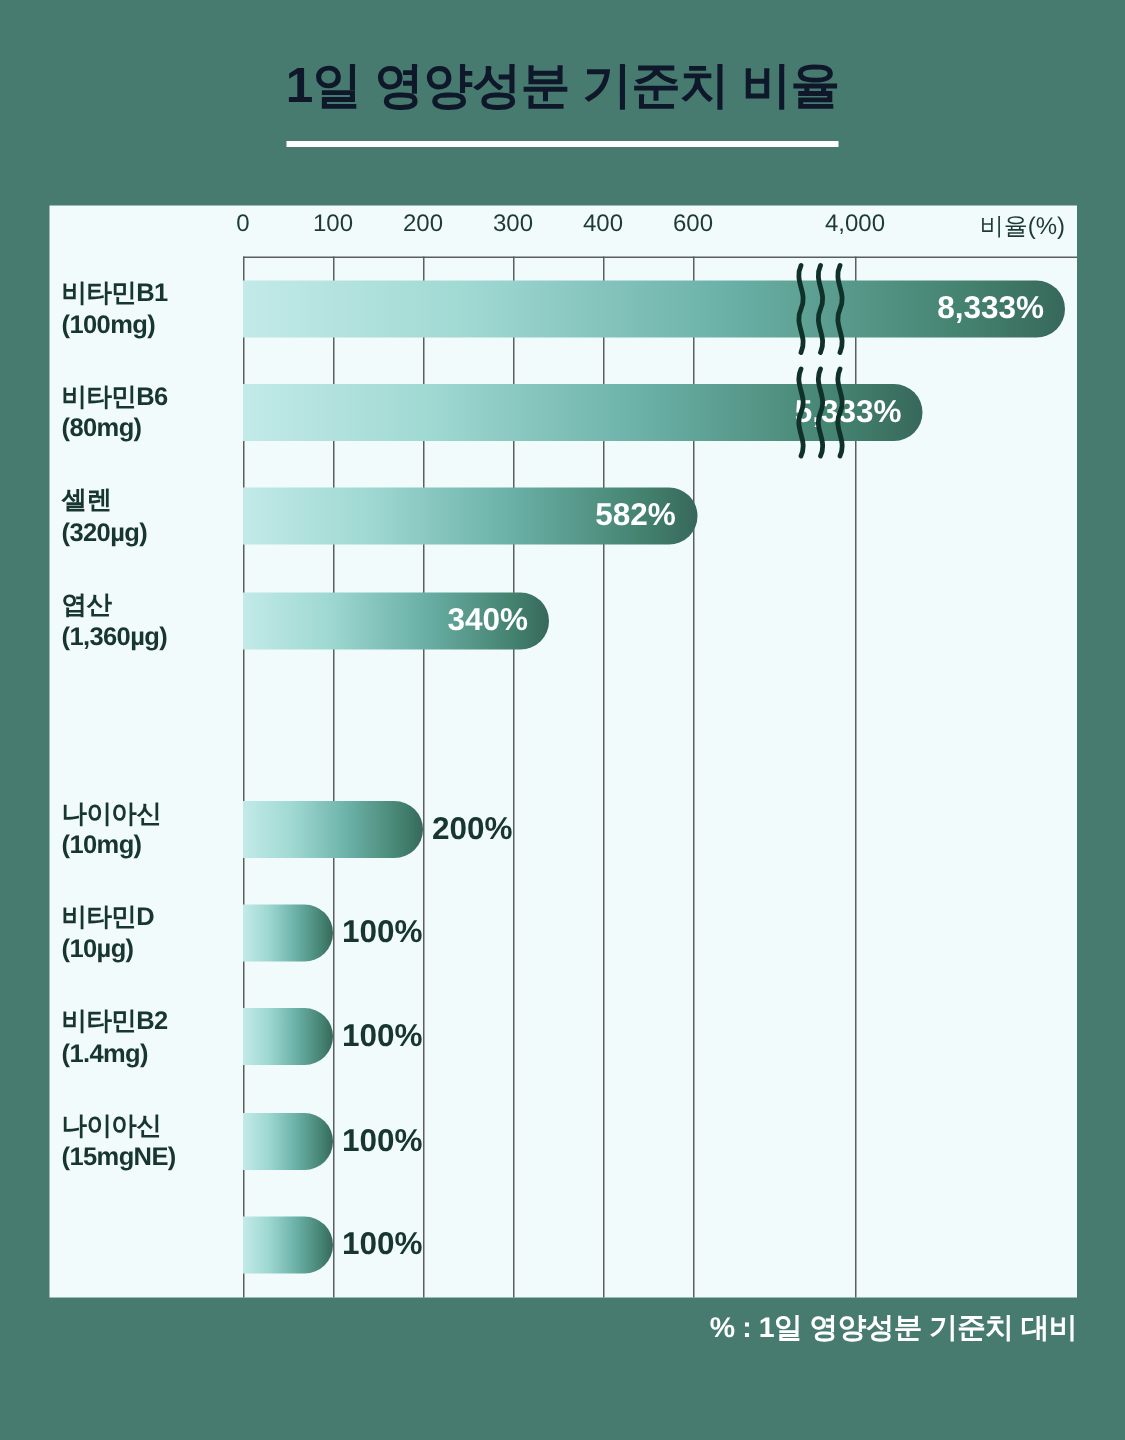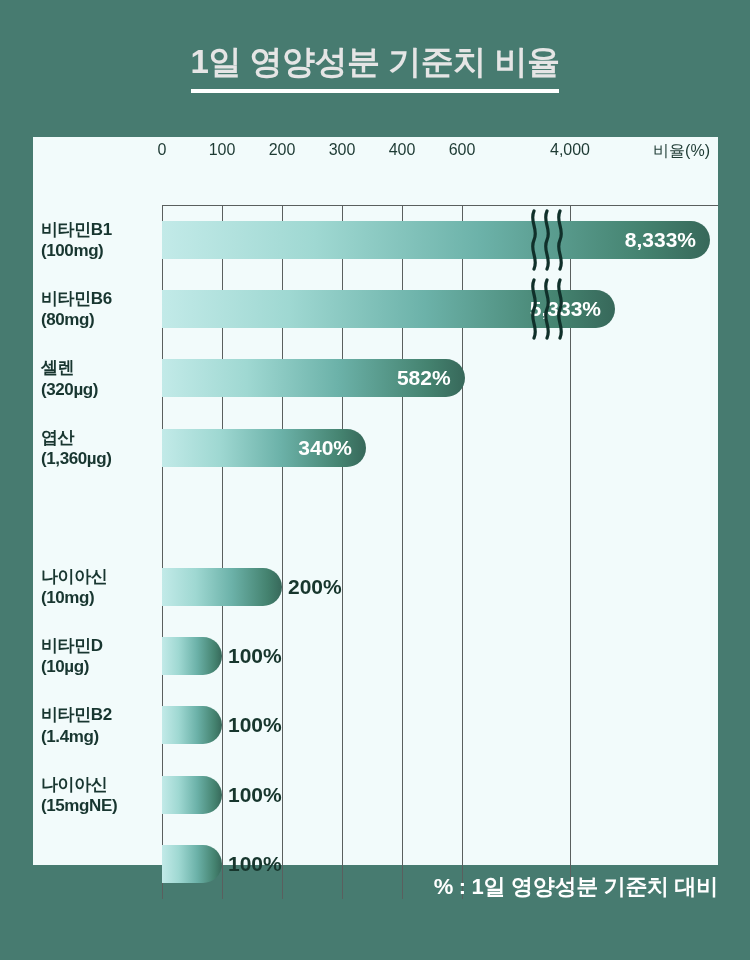--- a/index.html
+++ b/index.html
@@ -22,24 +22,24 @@
     left: 0;
     width: 750px;
     height: 137px;
     display: flex;
     align-items: center;
     justify-content: center;
   }
   .chart-title {
     font-size: 33px;
     font-weight: bold;
-    color: #e5e5e5;
+    color: #0f172a;
     letter-spacing: -0.5px;
     border-bottom: 4px solid #ffffff;
-    padding-bottom: 8px;
+    padding-bottom: 18px;
     line-height: 1.1;
     white-space: nowrap;
   }
 
   
   .panel {
     position: absolute;
     left: 33px;
     top: 137px;
     width: 685px;
@@ -72,21 +72,20 @@
     color: #1d3a33;
     white-space: nowrap;
   }
 
   .plot {
     position: absolute;
     left: 0;
     top: 34px;
     width: 685px;
     height: 694px;
-    margin-top: 34px;
   }
   .gridline {
     position: absolute;
     top: 0;
     bottom: 0;
     width: 1px;
     background: #5a5f5e;
   }
   .axis-top-rule {
     position: absolute;
@@ -171,21 +170,21 @@
 
   
   .footnote {
     position: absolute;
     left: 0;
     top: 872px;
     width: 750px;
     text-align: right;
     padding-right: 32px;
     box-sizing: border-box;
-    font-size: 22px;
+    font-size: 19px;
     font-weight: bold;
     color: #ffffff;
     letter-spacing: -0.3px;
   }
 </style>
 </head>
 <body>
 
 <div class="title-wrap">
   <div class="chart-title">1일 영양성분 기준치 비율</div>

